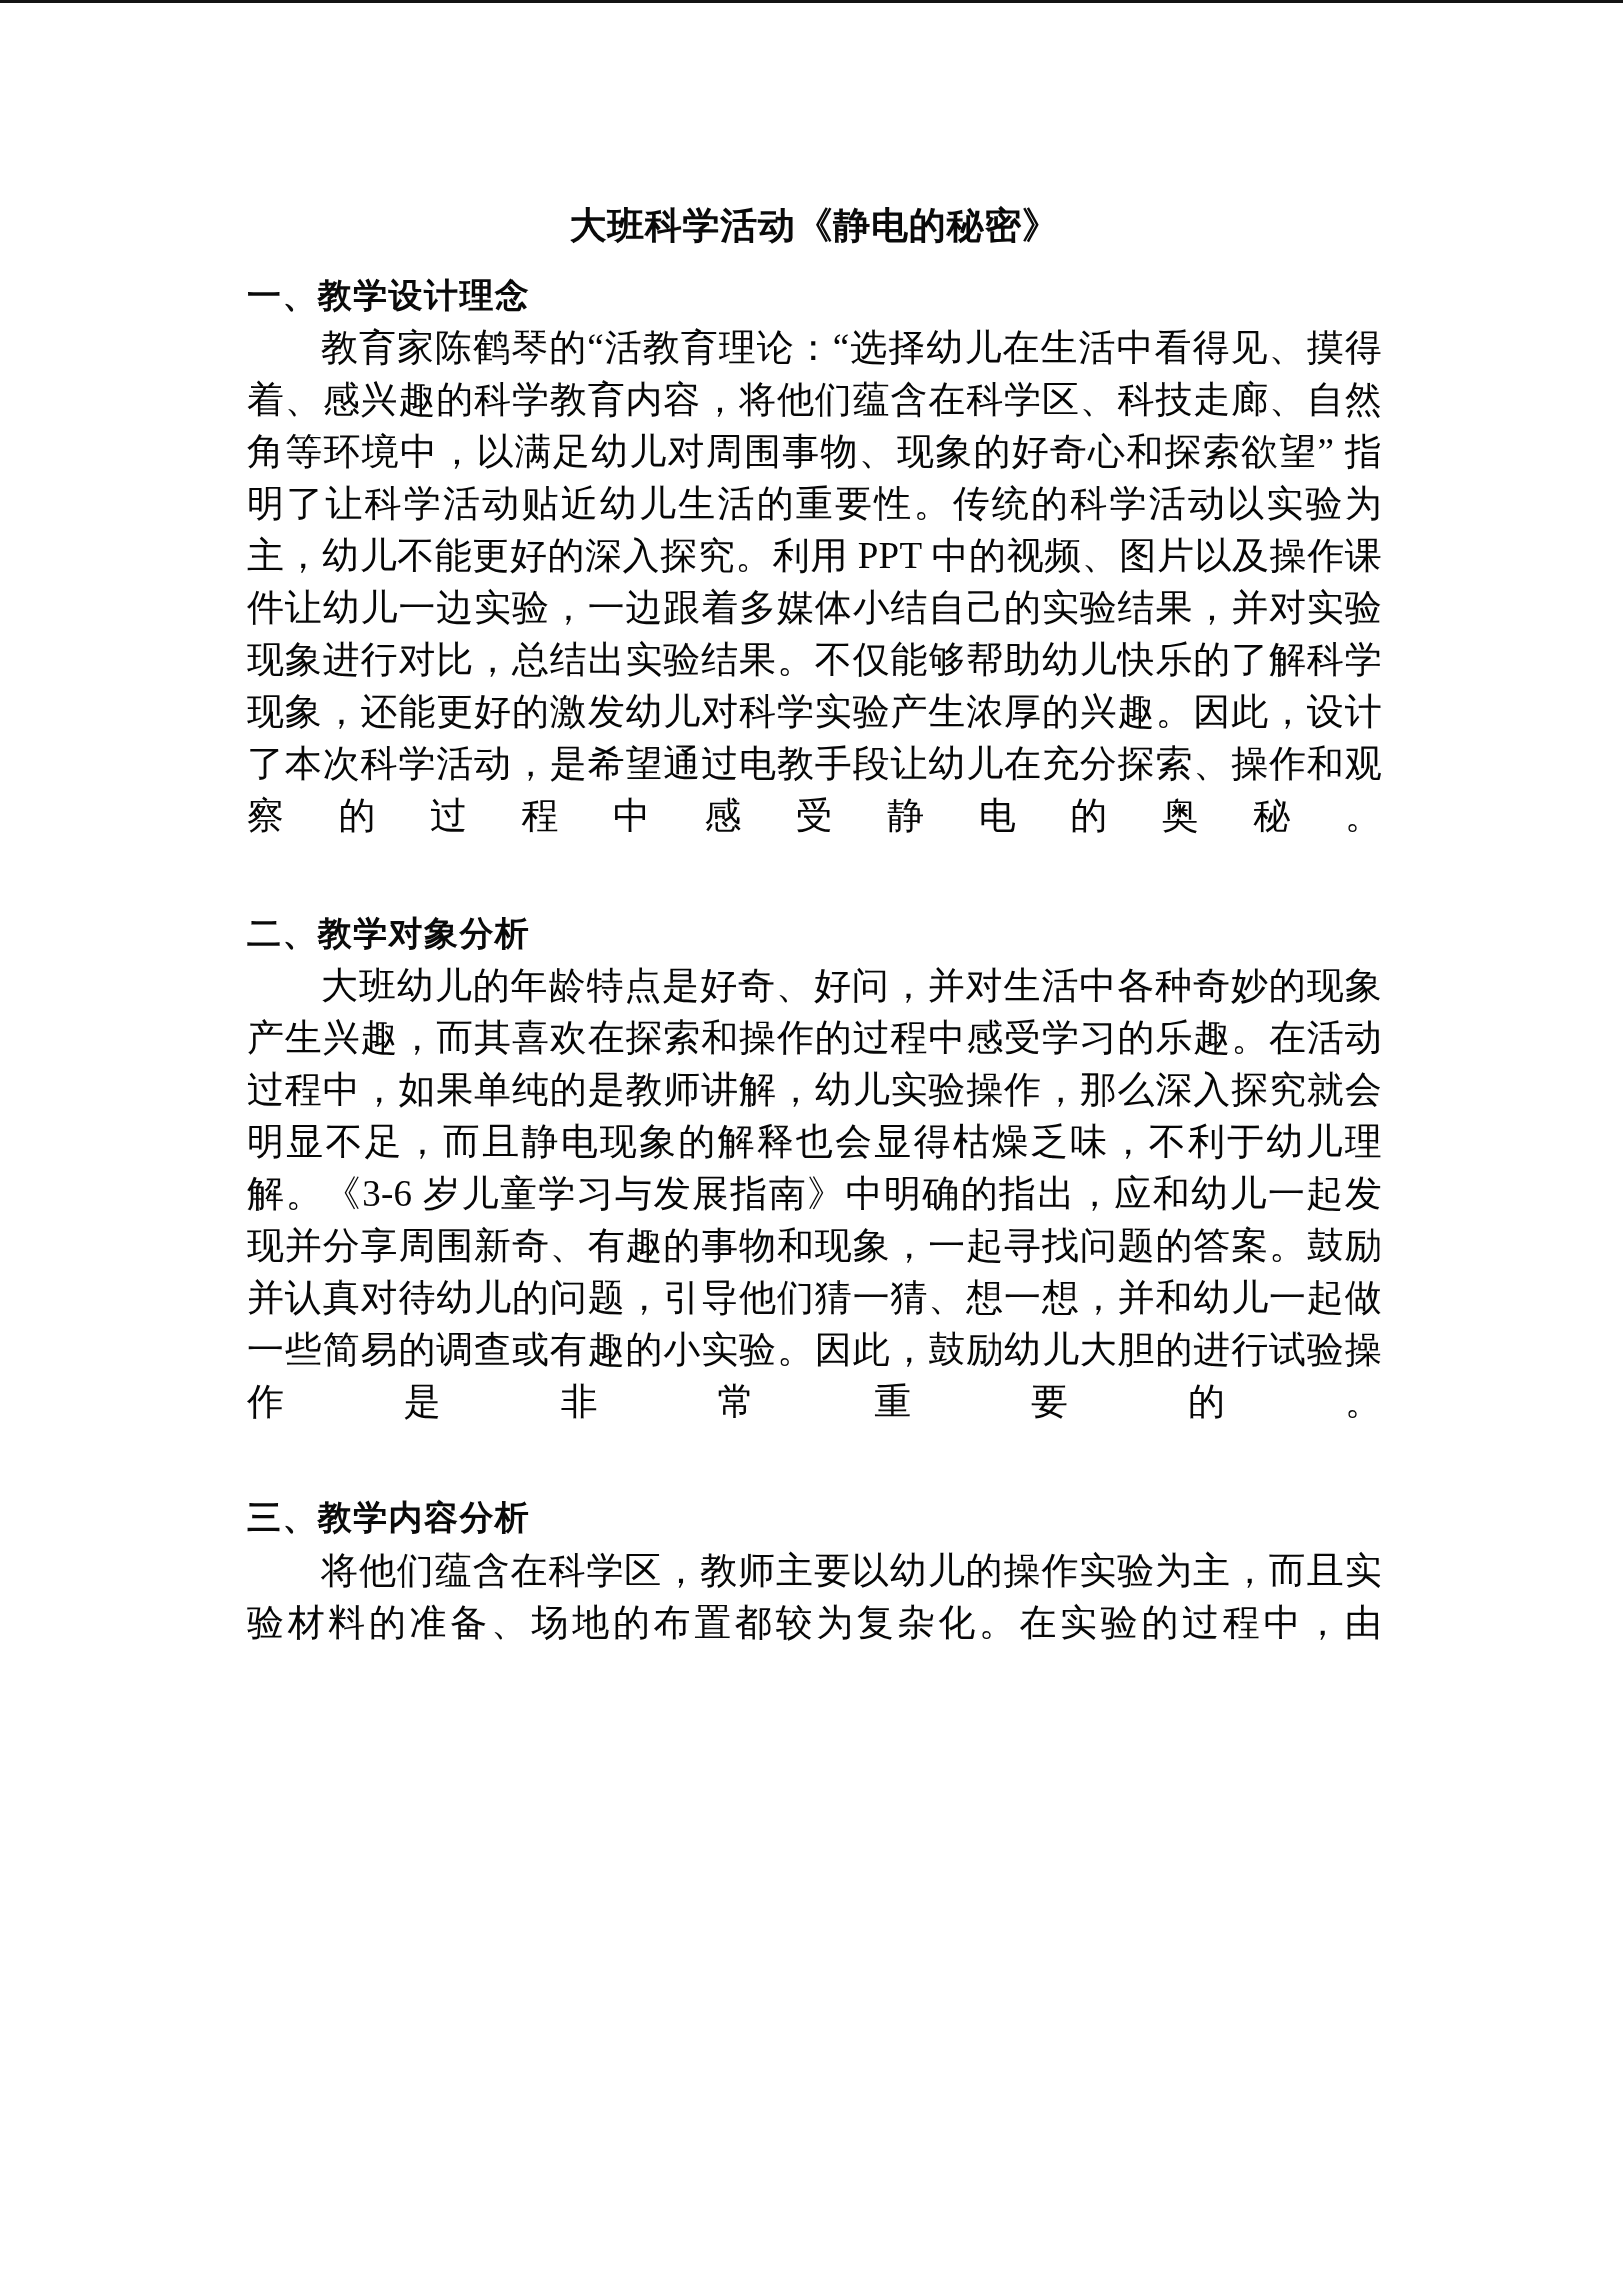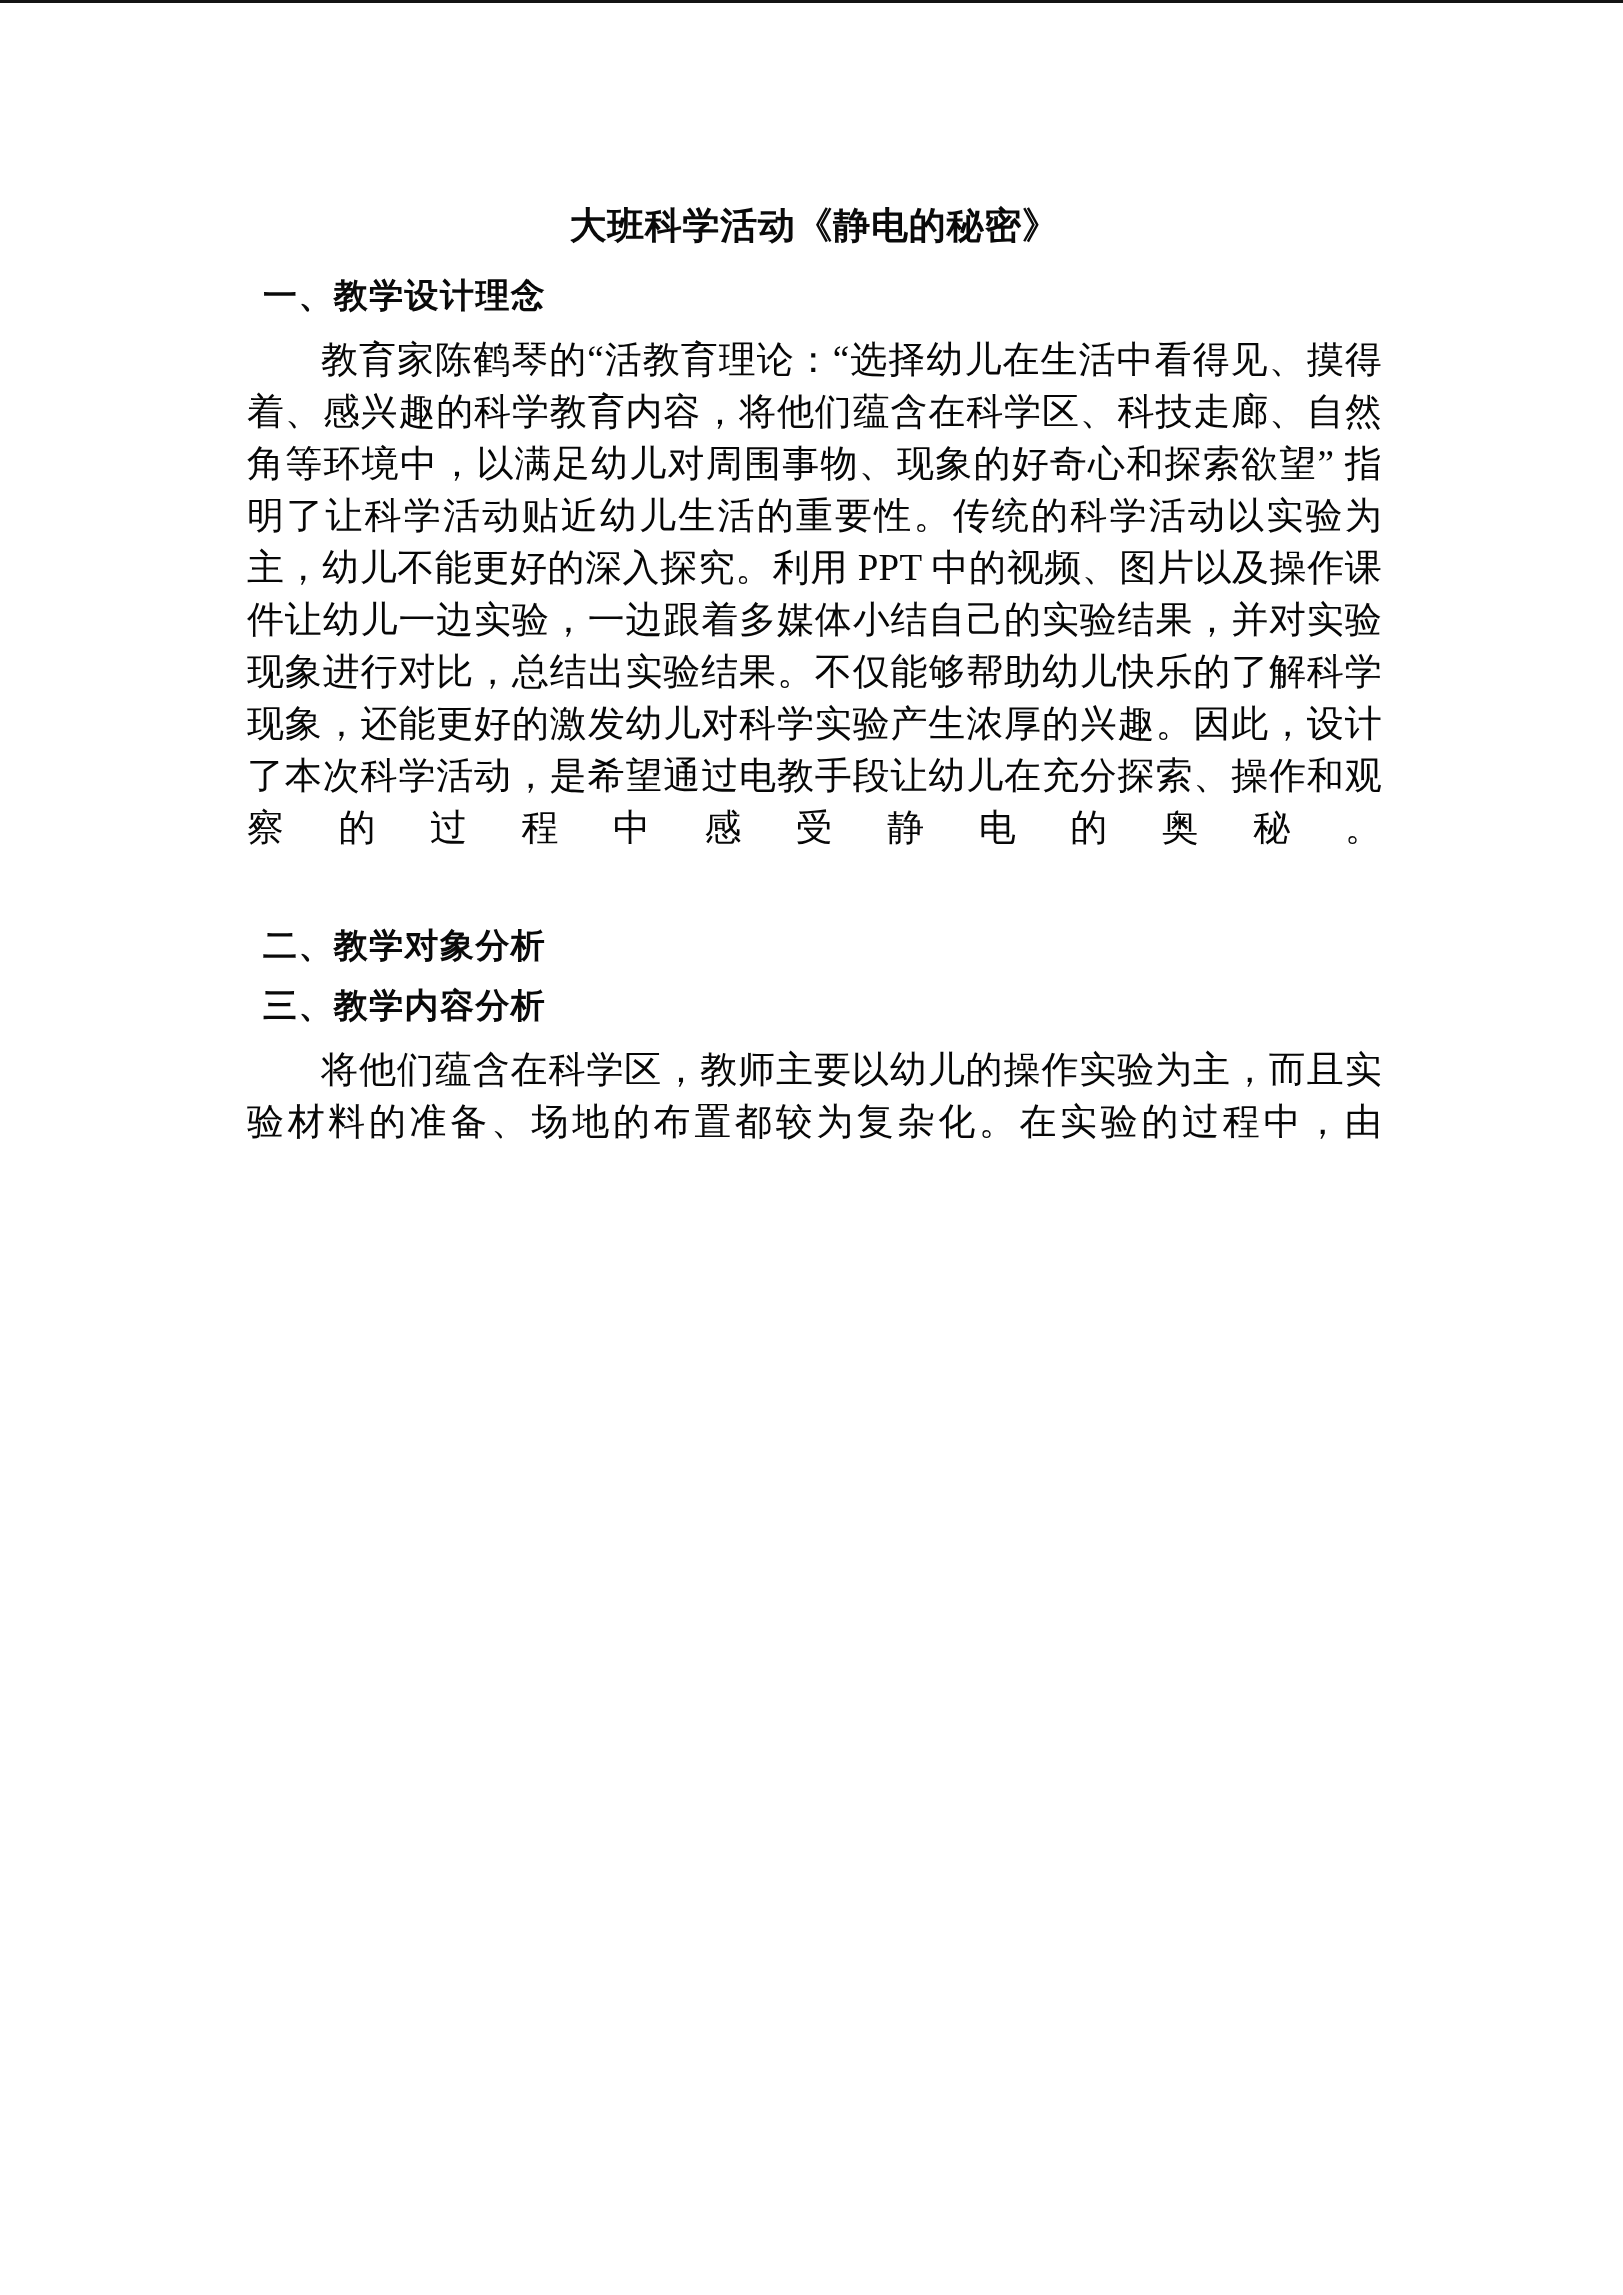--- a/index.html
+++ b/index.html
@@ -58,21 +58,21 @@
     padding-top: 187px;
     color: #0a0a0a;
   }
 
   .section-heading {
     font-family: "Liberation Serif", "DejaVu Serif", serif;
     font-weight: 700;
     font-size: 34px;
     line-height: 1.3;
     letter-spacing: 1.4px;
-    margin: 16px;
+    margin: 0;
     color: #0a0a0a;
     white-space: nowrap;
   }
 
   
   .sec-1 { margin-top: 24.5px; }
   .sec-2 { margin-top: 17.7px; }
   .sec-3 { margin-top: 16.4px; }
 
   .body-para {
@@ -106,19 +106,20 @@
   <div class="scan-speckle"></div>
 
   <div class="content">
 
     <h1 class="doc-title">大班科学活动《静电的秘密》</h1>
 
     <h2 class="section-heading sec-1">一、教学设计理念</h2>
     <p class="body-para">教育家陈鹤琴的“活教育理论：“选择幼儿在生活中看得见、摸得着、感兴趣的科学教育内容，将他们蕴含在科学区、科技走廊、自然角等环境中，以满足幼儿对周围事物、现象的好奇心和探索欲望” 指明了让科学活动贴近幼儿生活的重要性。传统的科学活动以实验为主，幼儿不能更好的深入探究。利用 PPT 中的视频、图片以及操作课件让幼儿一边实验，一边跟着多媒体小结自己的实验结果，并对实验现象进行对比，总结出实验结果。不仅能够帮助幼儿快乐的了解科学现象，还能更好的激发幼儿对科学实验产生浓厚的兴趣。因此，设计了本次科学活动，是希望通过电教手段让幼儿在充分探索、操作和观察的过程中感受静电的奥秘。</p>
 
     <h2 class="section-heading sec-2">二、教学对象分析</h2>
+    <p class="body-para">大班幼儿的年龄特点是好奇、好问，并对生活中各种奇妙的现象产生兴趣，而其喜欢在探索和操作的过程中感受学习的乐趣。在活动过程中，如果单纯的是教师讲解，幼儿实验操作，那么深入探究就会明显不足，而且静电现象的解释也会显得枯燥乏味，不利于幼儿理解。《3-6 岁儿童学习与发展指南》中明确的指出，应和幼儿一起发现并分享周围新奇、有趣的事物和现象，一起寻找问题的答案。鼓励并认真对待幼儿的问题，引导他们猜一猜、想一想，并和幼儿一起做一些简易的调查或有趣的小实验。因此，鼓励幼儿大胆的进行试验操作是非常重要的。</p>
 
     <h2 class="section-heading sec-3">三、教学内容分析</h2>
     <p class="body-para">将他们蕴含在科学区，教师主要以幼儿的操作实验为主，而且实验材料的准备、场地的布置都较为复杂化。在实验的过程中，由</p>
 
   </div>
 </div>
 
 
 </body></html>

